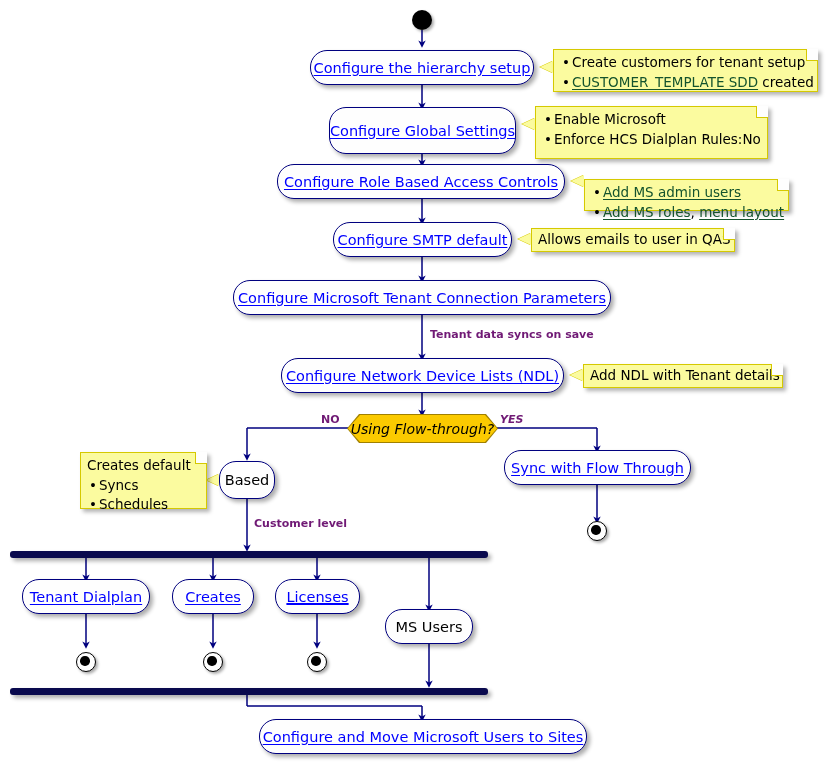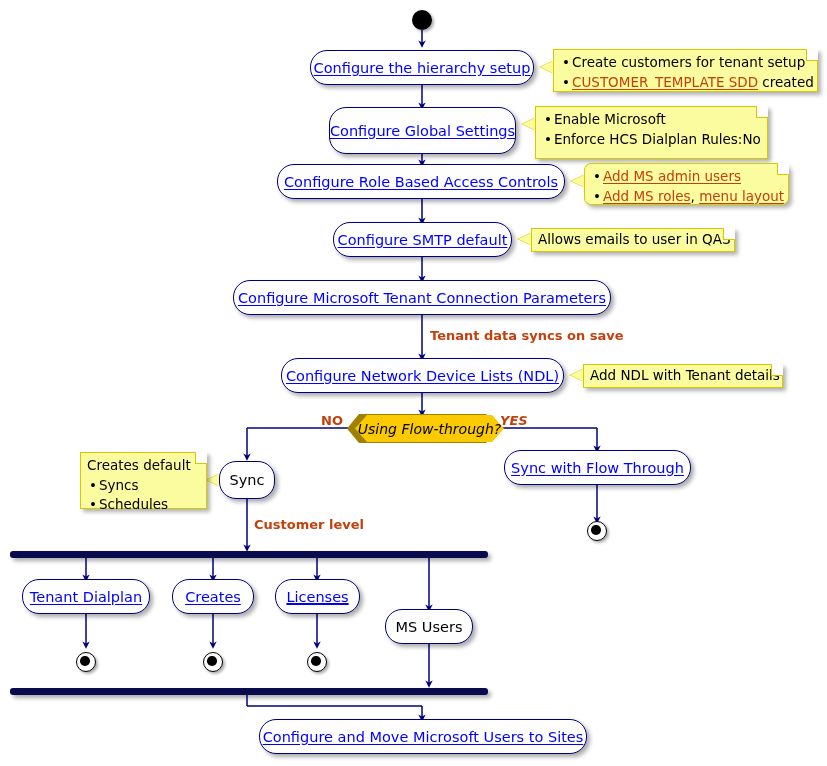--- a/index.html
+++ b/index.html
@@ -83,21 +83,21 @@
   .note li::before {
     content: "\2022";
     position: absolute;
     left: -10px;
     top: 0;
   }
   .note .plainline {
     white-space: nowrap;
   }
   .note .u {
-    color: #c2410c;
+    color: #14532d;
     text-decoration: underline;
     text-underline-offset: 2px;
   }
   
   .note-ptr {
     position: absolute;
     width: 0; height: 0;
     border-top: 6px solid transparent;
     border-bottom: 6px solid transparent;
     border-right: 13px solid #FBFB9F;
@@ -153,23 +153,23 @@
   .bar {
     position: absolute;
     background: #0A0A4E;
     height: 7px;
     border-radius: 3px;
     box-shadow: 3px 3px 4px rgba(0,0,0,0.33);
   }
   
   .edge-label {
     position: absolute;
-    font-size: 13px;
+    font-size: 11px;
     font-weight: bold;
-    color: #c2410c;
+    color: #701a75;
     white-space: nowrap;
   }
   svg.lines {
     position: absolute;
     left: 0; top: 0;
     width: 827px;
     height: 766px;
     pointer-events: none;
   }
 </style>
@@ -250,21 +250,21 @@
     <ul>
       <li><span>Enable Microsoft</span></li>
       <li><span>Enforce HCS Dialplan Rules:No</span></li>
     </ul>
   </div>
 
   <div class="node activity" style="left:277px; top:164px; width:288px; height:35px;">
     <span class="lbl">Configure Role Based Access Controls</span>
   </div>
   <div class="note-ptr" style="left:571px; top:175px;"></div>
-  <div class="note" style="left:584px; top:163px; width:205px; height:42px;border-radius:7px;">
+  <div class="note" style="left:584px; top:179px; width:205px; height:32px;">
     <div class="fold"></div>
     <ul>
       <li><span class="u">Add MS admin users</span></li>
       <li><span class="u">Add MS roles</span><span>, </span><span class="u">menu layout</span></li>
     </ul>
   </div>
 
   <div class="node activity" style="left:333px; top:222px; width:179px; height:35px;">
     <span class="lbl">Configure SMTP default</span>
   </div>
@@ -283,28 +283,28 @@
   <div class="node activity" style="left:281px; top:358px; width:283px; height:35px;">
     <span class="lbl">Configure Network Device Lists (NDL)</span>
   </div>
   <div class="note-ptr" style="left:570px; top:369px;"></div>
   <div class="note" style="left:583px; top:364px; width:200px; height:24px; display:flex; align-items:center;">
     <div class="fold"></div>
     <span class="plainline">Add NDL with Tenant details</span>
   </div>
 
   <div class="decision-border" style="left:347px; top:414px; width:151px; height:29px;"></div>
-  <div class="decision" style="left:348px; top:415px; width:149px; height:27px;margin-left:7px;">
+  <div class="decision" style="left:348px; top:415px; width:149px; height:27px;">
     <span>Using Flow-through?</span>
   </div>
   <div class="edge-label" style="left:321px; top:413px;">NO</div>
   <div class="edge-label" style="left:500px; top:413px;font-style:italic;">YES</div>
 
   <div class="node activity plain" style="left:219px; top:461px; width:56px; height:38px;">
-    <span class="lbl">Sync</span>
+    <span class="lbl">Based</span>
   </div>
   <div class="note-ptr" style="left:206px; top:474px;"></div>
   <div class="note" style="left:80px; top:452px; width:127px; height:57px;">
     <div class="fold"></div>
     <div class="plainline">Creates default</div>
     <ul>
       <li><span>Syncs</span></li>
       <li><span>Schedules</span></li>
     </ul>
   </div>

